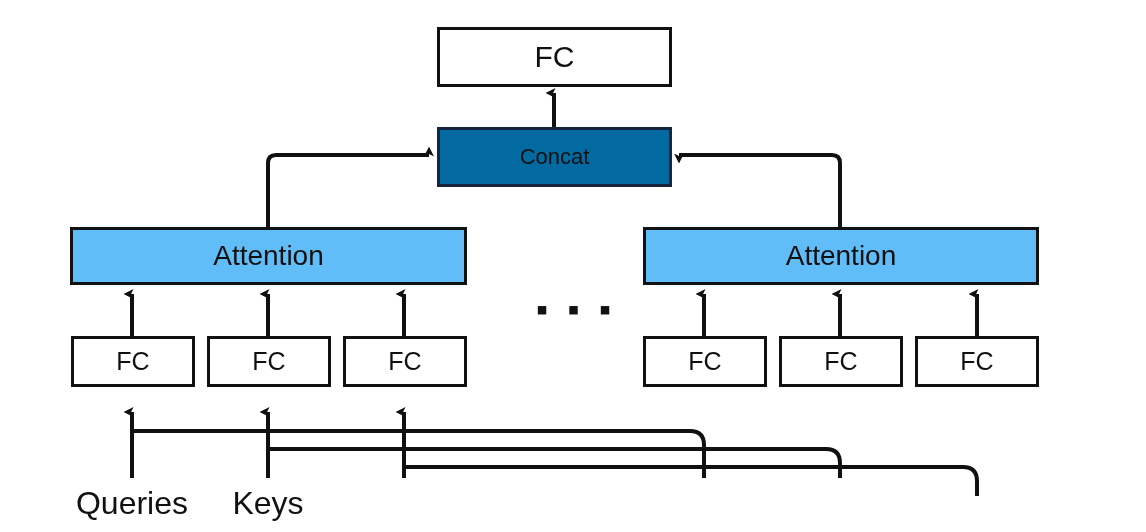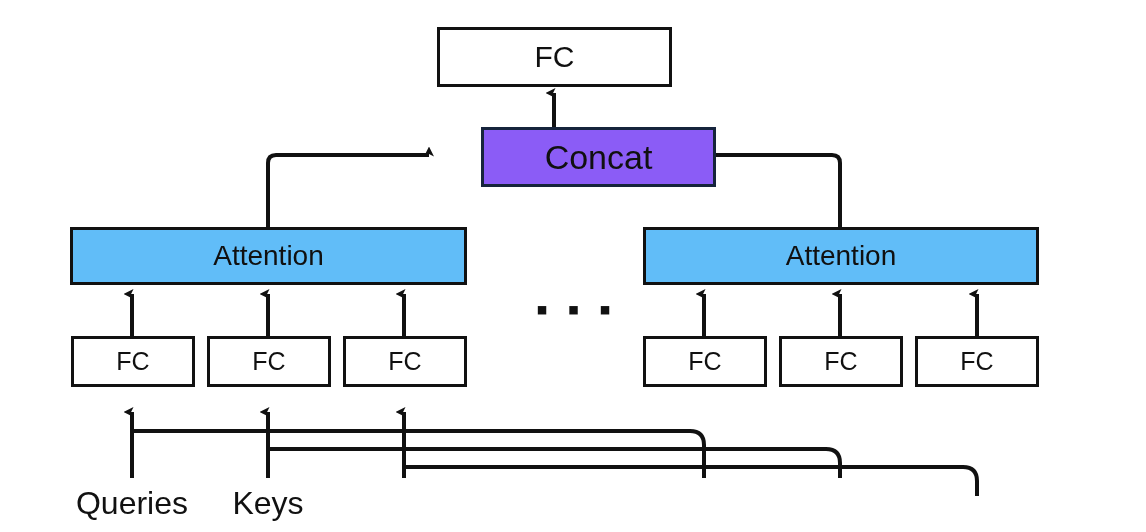--- a/index.html
+++ b/index.html
@@ -43,24 +43,23 @@
     white-space: nowrap;
   }
   .node.fc-top {
     font-size: 30px;
   }
   .node.fc-small {
     font-size: 25px;
     border-width: 3px;
   }
   .node.concat {
-    font-size: 34px;
-    background: #8b5cf6;
+    font-size: 22px;
+    background: #0369a1;
     border: 3px solid #16243c;
-    margin-left: 44px;
   }
   .node.attention {
     font-size: 28px;
     background: #61bdf8;
     border: 3px solid #111111;
   }
   .axis-label {
     position: absolute;
     font-size: 32px;
     color: #111111;

